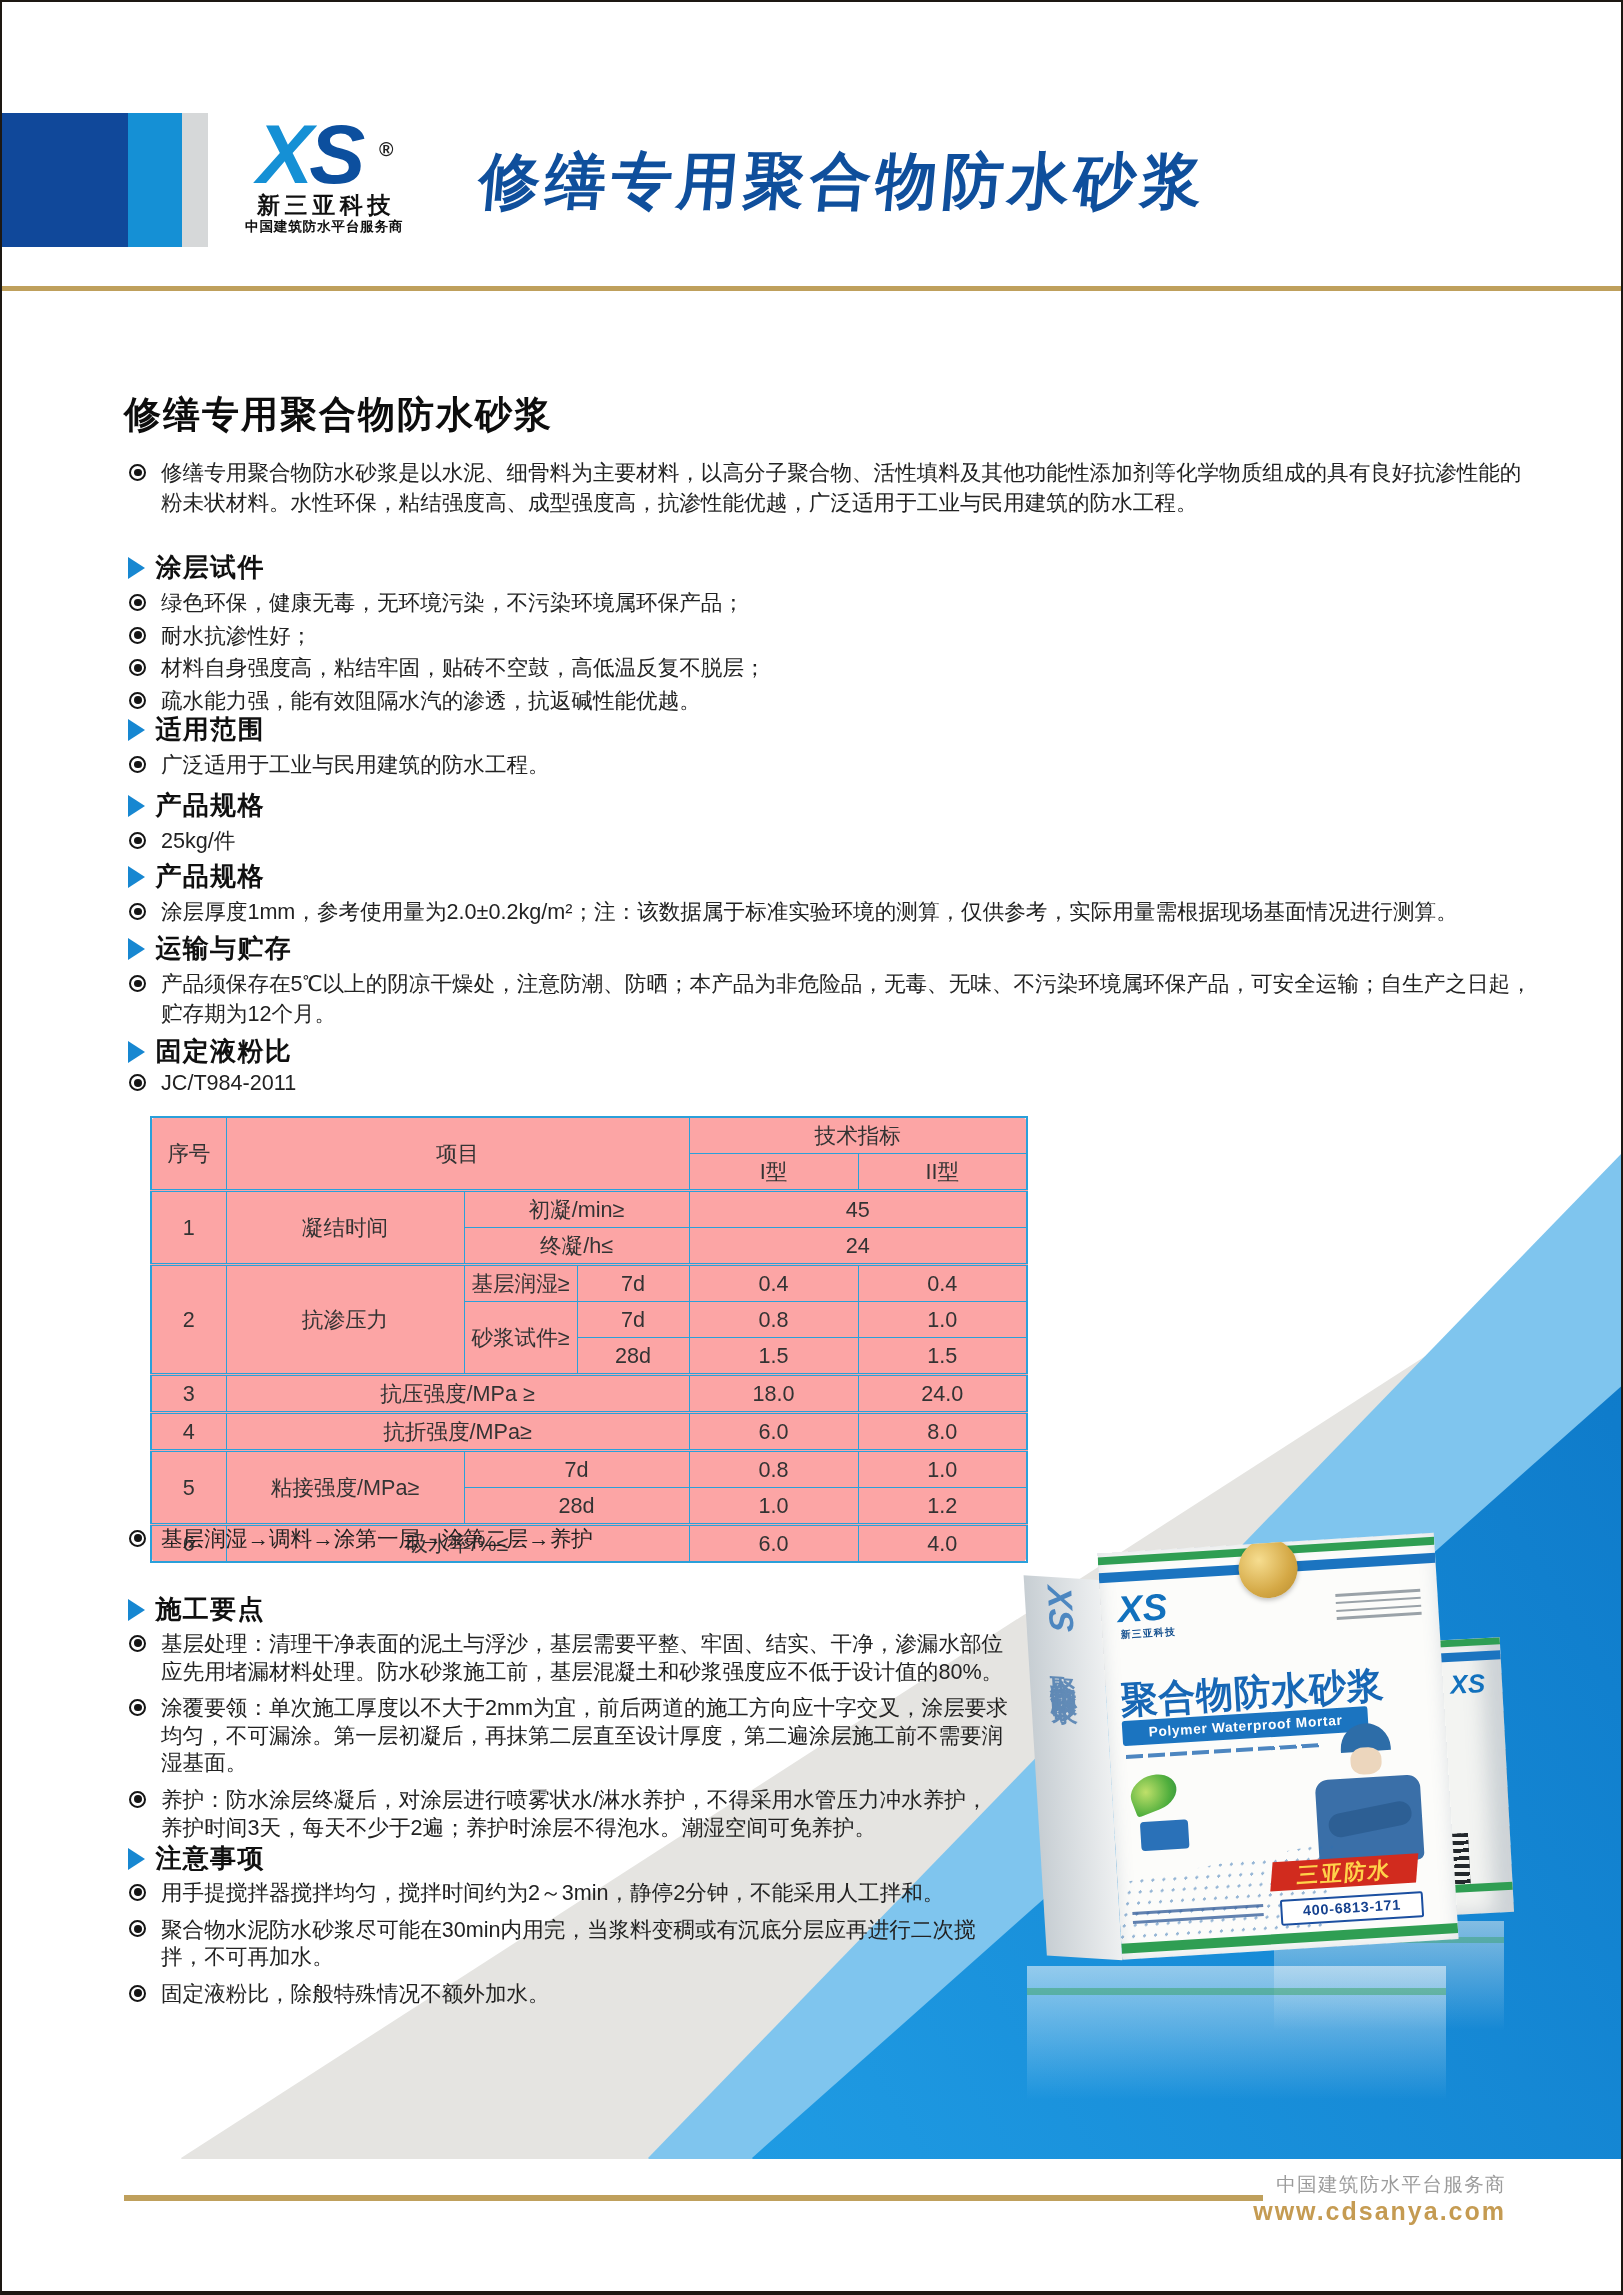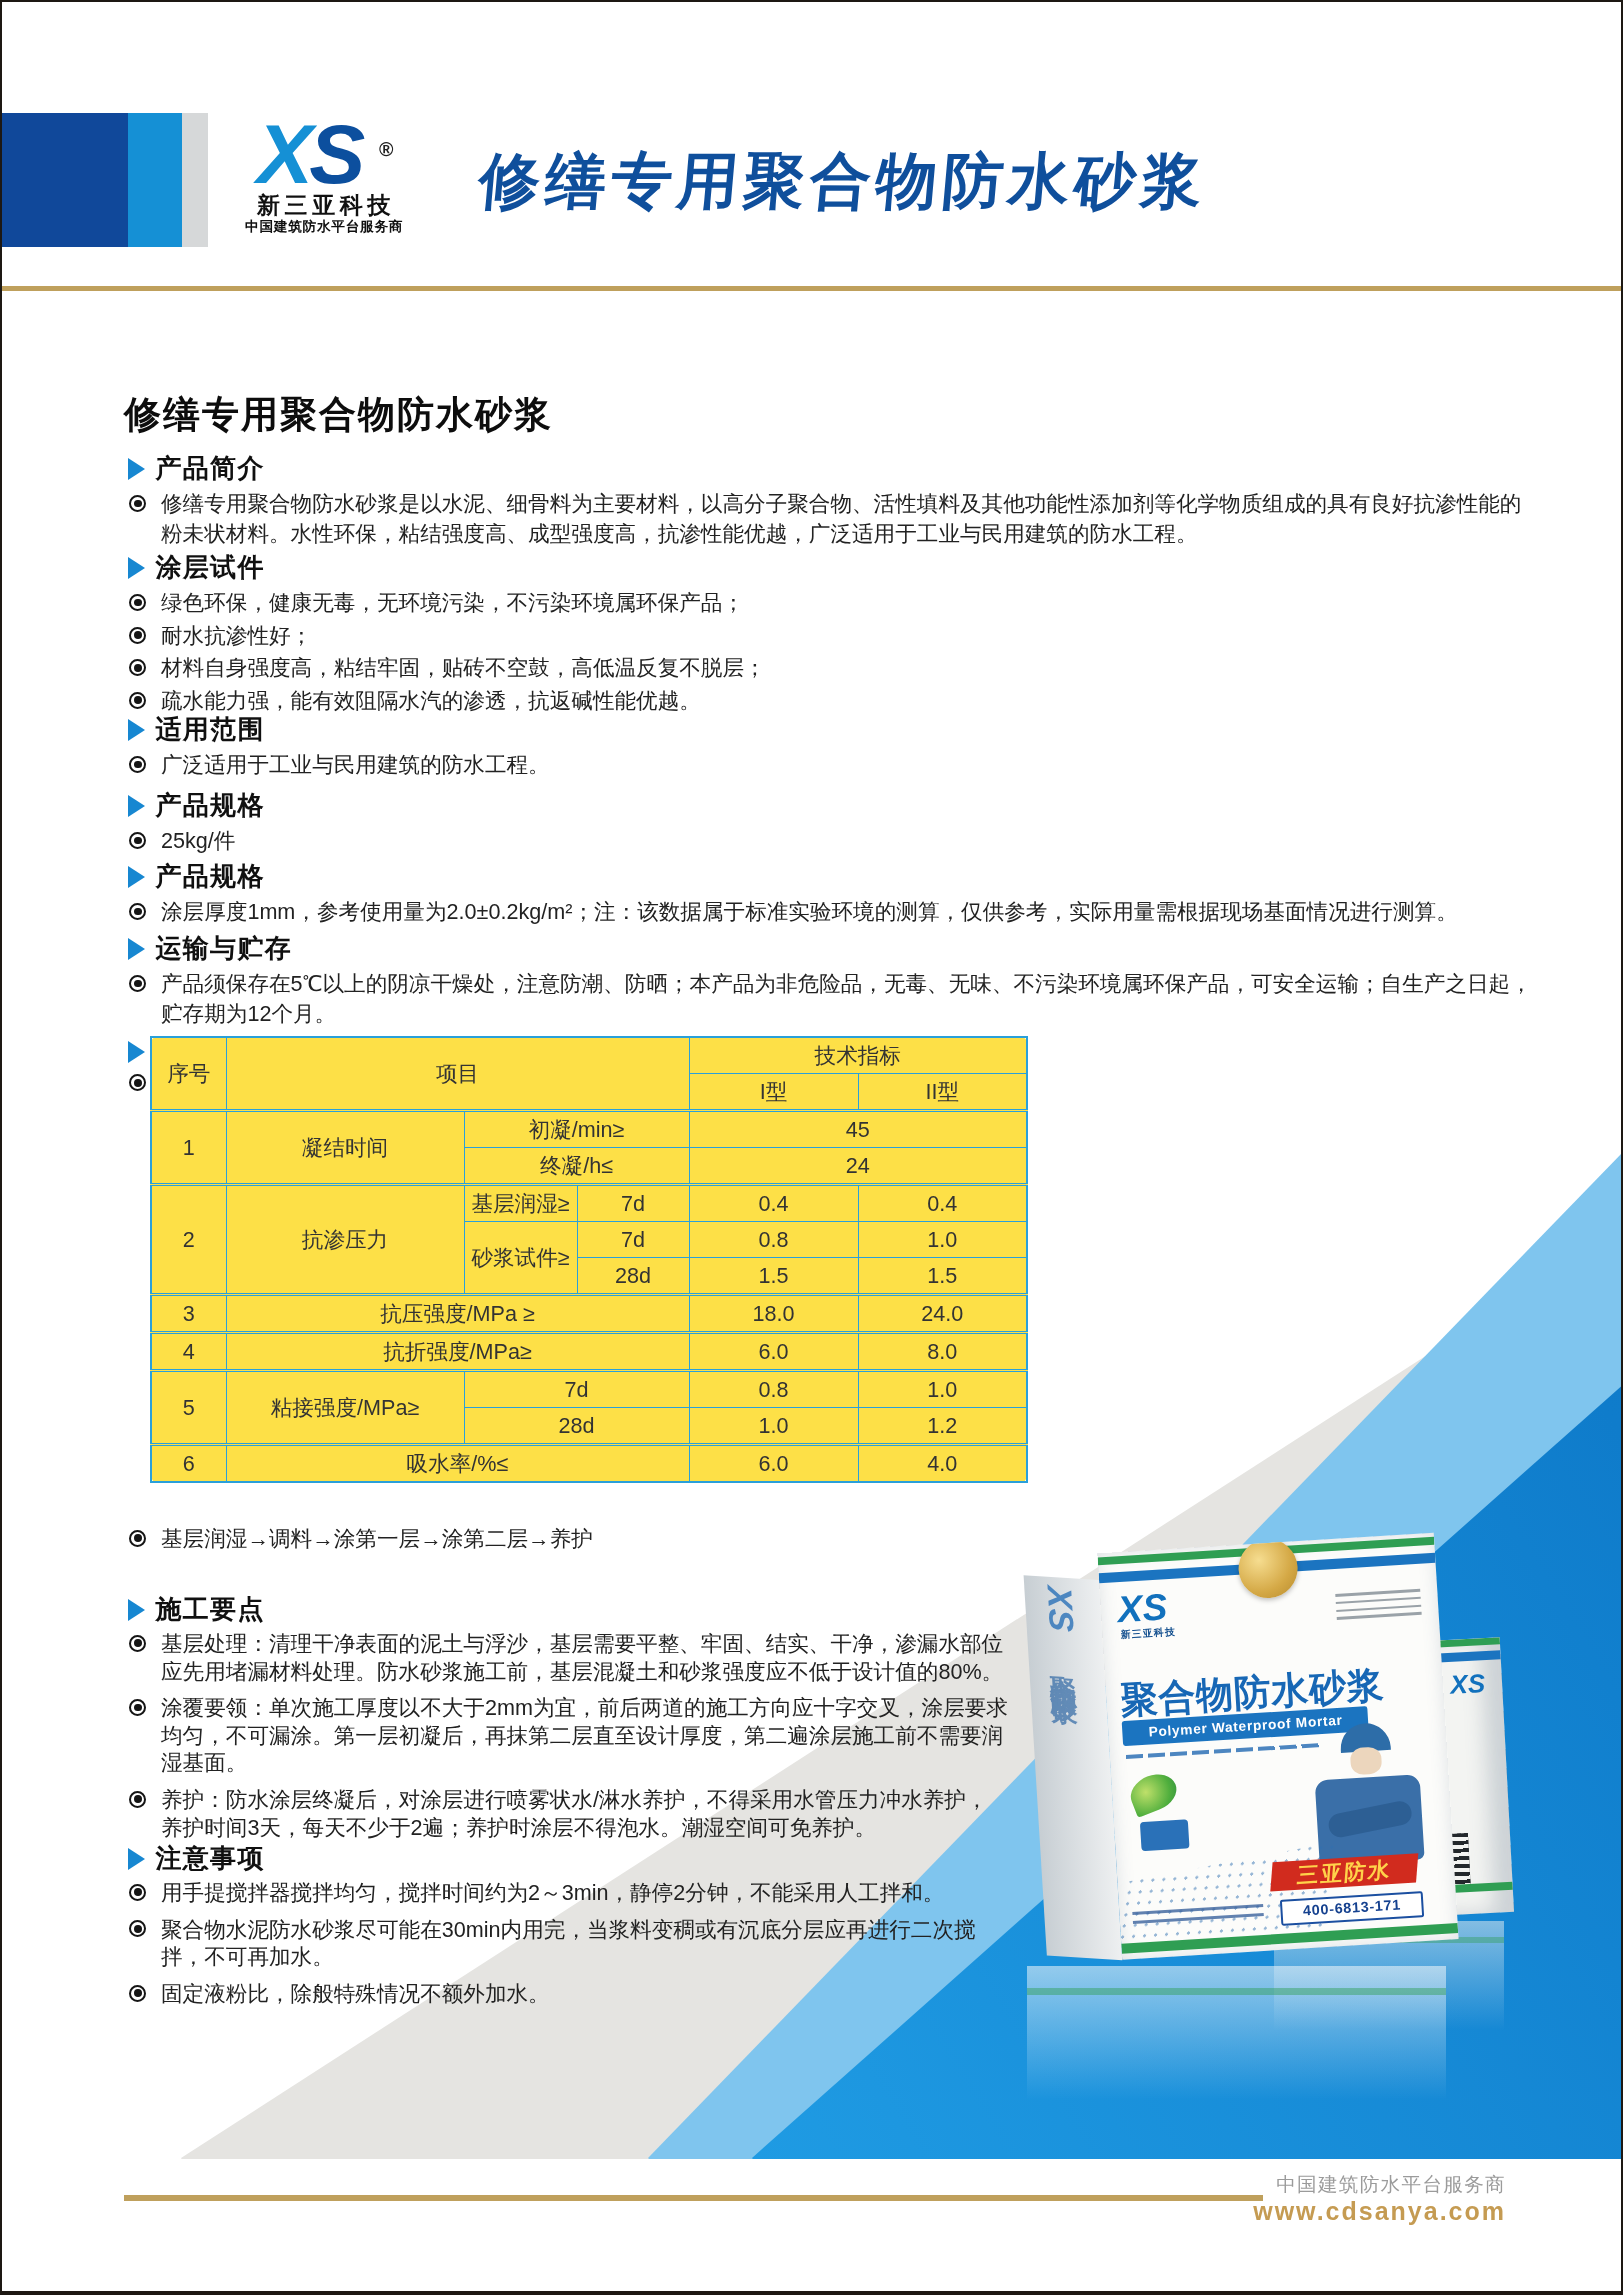--- a/index.html
+++ b/index.html
@@ -31,21 +31,21 @@
   .blts{margin-top:5.2px;}
   .blt{position:relative;padding-left:33px;margin-bottom:2.6px;}
   .w-wide .blt{font-size:21.6px;line-height:30px;color:#222;}
   .w-narrow .blt{font-size:21.6px;line-height:27.5px;color:#222;margin-bottom:9.2px;}
   .dot{position:absolute;left:1.3px;top:5.9px;width:13px;height:13px;border:2px solid #151515;border-radius:50%;}
   .w-narrow .dot{top:4.6px;}
   .dot::after{content:"";position:absolute;inset:2.6px;background:#151515;border-radius:50%;}
   .ln{white-space:nowrap;}
 
   
-  .spec{position:absolute;left:150px;top:1036px;z-index:7;border-collapse:collapse;table-layout:fixed;background:#fde047;border-radius:9px;}
+  .spec{position:absolute;left:150px;top:1116px;z-index:7;border-collapse:collapse;table-layout:fixed;background:#fca5a5;border-radius:9px;}
   .spec td{border:1.3px solid #2aa0da;text-align:center;vertical-align:middle;font-size:21.6px;color:#333;height:35px;padding:0;}
   .spec tr.grp td{border-top:3.9px double #2aa0da;}
   .spec{border:2px solid #2aa0da;}
 
   
   .art{position:absolute;left:0;top:0;width:1624px;height:2159px;overflow:hidden;z-index:1;}
   .wedge{position:absolute;transform-origin:0 0;}
   .wg-gray{left:181px;top:2158px;width:2224px;height:1635px;background:#e5e4e1;transform:rotate(-32.8deg);}
   .wg-lb{left:648px;top:2158px;width:2093px;height:1635px;background:#7fc5ee;transform:rotate(-45.9deg);}
   .wg-db{left:752px;top:2158px;width:1962px;height:1766px;background:linear-gradient(100deg,#1f9be3 0%,#0f7ccb 50%,#0c6abc 100%);transform:rotate(-41.6deg);}
@@ -130,24 +130,20 @@
     <span class="xs-reg">®</span>
   </div>
   <div class="logo-cn">新三亚科技</div>
   <div class="logo-tag">中国建筑防水平台服务商</div>
   <div class="header-title">修缮专用聚合物防水砂浆</div>
   <div class="gold-line"></div>
 
   <h1 class="doc-heading">修缮专用聚合物防水砂浆</h1>
 
   <section class="sec w-wide" style="top:453px">
-    <div class="sec-h">
-        <span class="tri"></span>
-        <h2>产品简介</h2>
-      </div>
     <div class="blts">
       <div class="blt">
           <span class="dot"></span>
         <div class="ln">修缮专用聚合物防水砂浆是以水泥、细骨料为主要材料，以高分子聚合物、活性填料及其他功能性添加剂等化学物质组成的具有良好抗渗性能的</div>
         <div class="ln">粉未状材料。水性环保，粘结强度高、成型强度高，抗渗性能优越，广泛适用于工业与民用建筑的防水工程。</div>
       </div>
     </div>
   </section>
 
   <section class="sec w-wide" style="top:552px">

